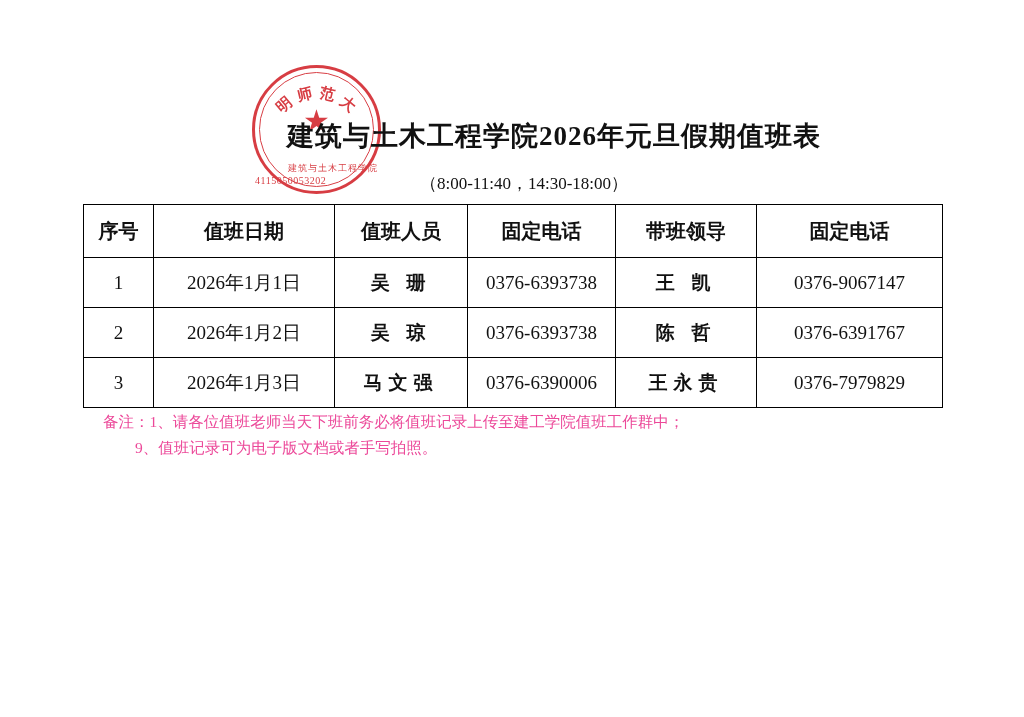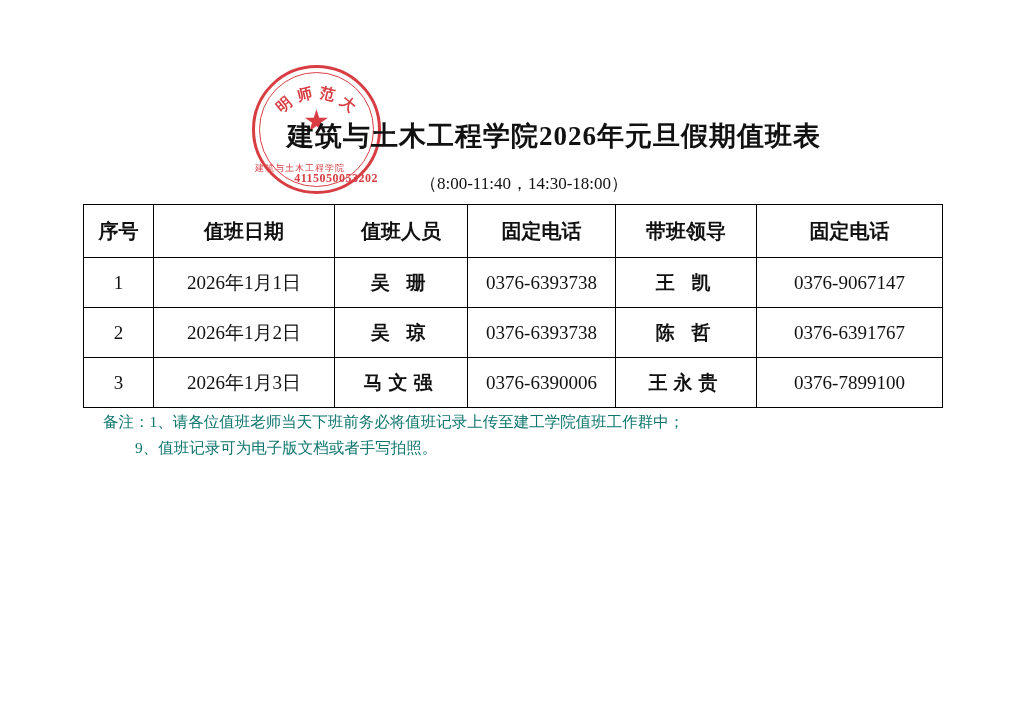--- a/index.html
+++ b/index.html
@@ -91,35 +91,34 @@
     font-family: "Liberation Serif", "DejaVu Serif", serif;
     font-size: 15px;
     font-weight: bold;
     letter-spacing: 1px;
   }
   .seal .bottom-text {
     position: absolute;
     left: 0;
     bottom: 16px;
     width: 123px;
-    text-align: left;
+    text-align: right;
     font-size: 9px;
     color: #d2232a;
     letter-spacing: 1px;
   }
   .seal .code-text {
     position: absolute;
     left: 0;
     bottom: 5px;
     width: 123px;
-    text-align: right;
-    font-size: 12px;
+    text-align: left;
+    font-size: 10px;
     color: #d2232a;
     letter-spacing: .5px;
-    font-weight: bold;
   }
 
   
   .table-wrap {
     position: absolute;
     left: 83px;
     top: 204px;
     width: 859px;
   }
   table.duty {
@@ -152,21 +151,21 @@
   .phone-cell { letter-spacing: 0px; }
 
   
   .notes {
     position: absolute;
     left: 103px;
     top: 409px;
     width: 860px;
     font-size: 15.5px;
     line-height: 26px;
-    color: #0f766e;
+    color: #ec4899;
   }
   .notes .line2 {
     padding-left: 32px;
   }
 </style>
 </head>
 <body>
 
 <div class="page">
 
@@ -224,21 +223,21 @@
           <td class="phone-cell">0376-6393738</td>
           <td class="name-cell">陈 哲</td>
           <td class="phone-cell">0376-6391767</td>
         </tr>
         <tr>
           <td>3</td>
           <td>2026年1月3日</td>
           <td class="name-cell">马文强</td>
           <td class="phone-cell">0376-6390006</td>
           <td class="name-cell">王永贵</td>
-          <td class="phone-cell">0376-7899100</td>
+          <td class="phone-cell">0376-7979829</td>
         </tr>
       </tbody>
     </table>
   </div>
 
   <div class="notes">
     <div class="line1">备注：1、请各位值班老师当天下班前务必将值班记录上传至建工学院值班工作群中；</div>
     <div class="line2">9、值班记录可为电子版文档或者手写拍照。</div>
   </div>
 

